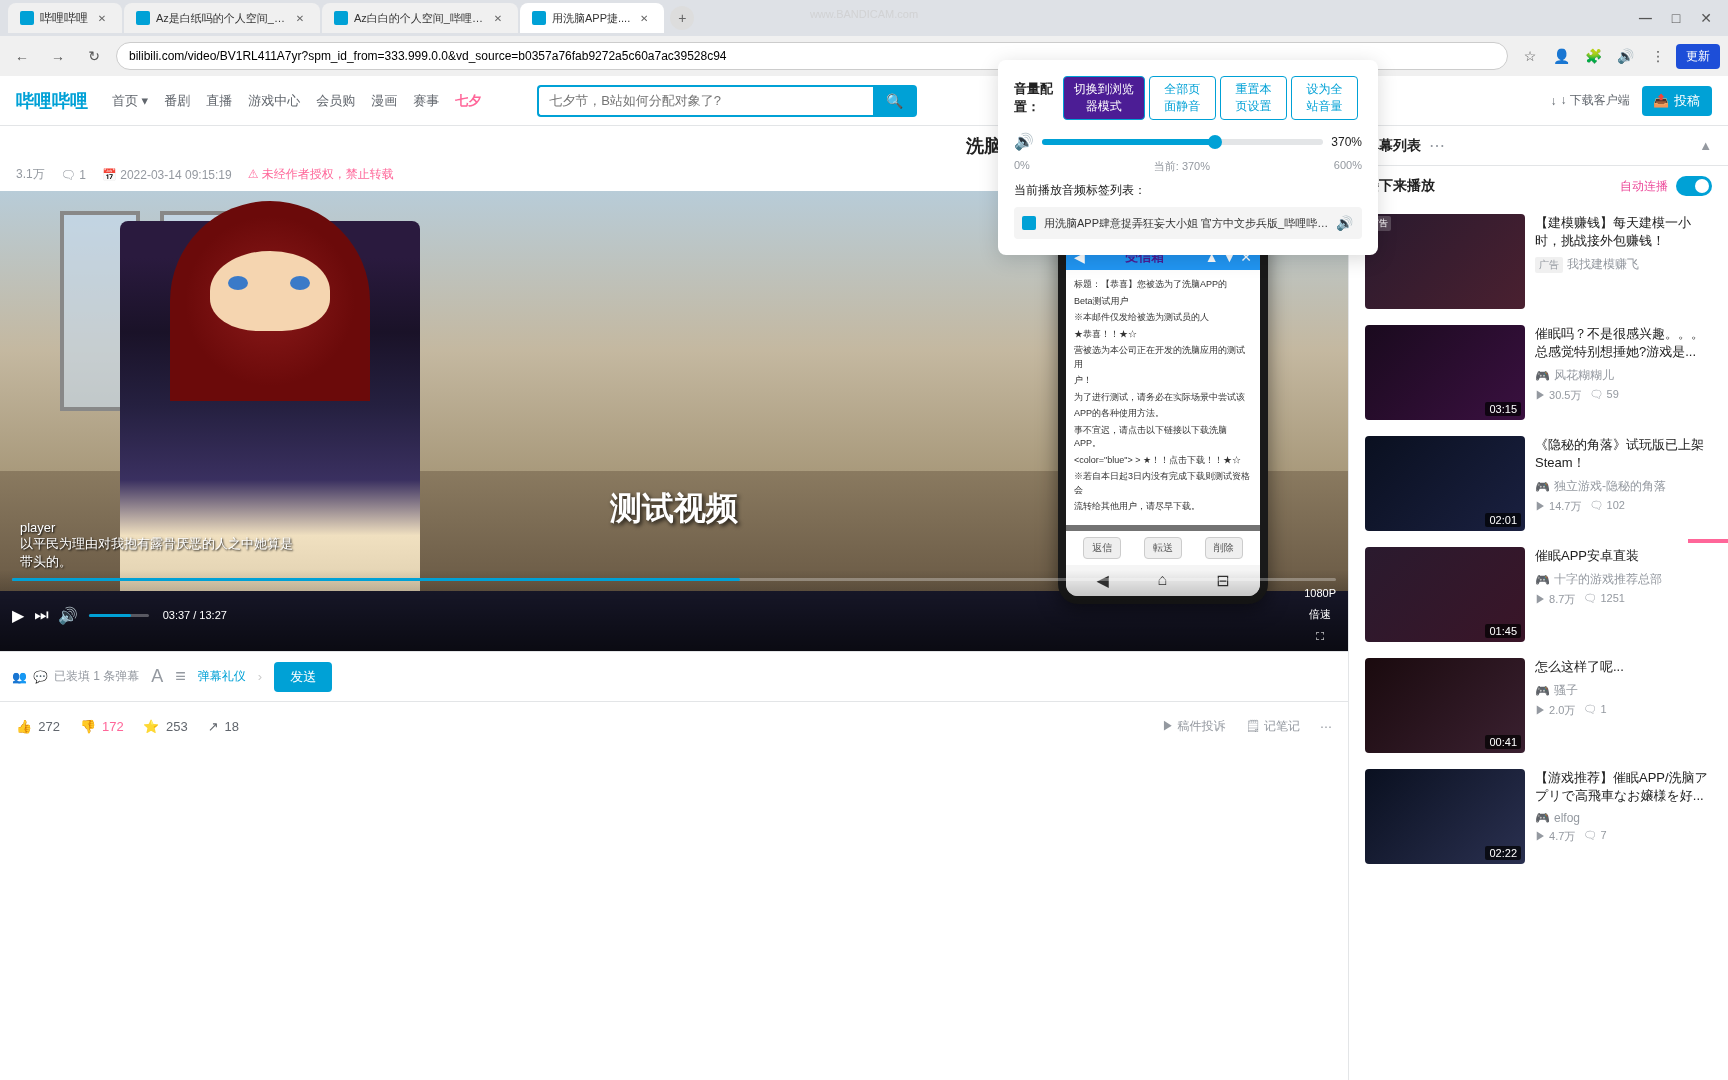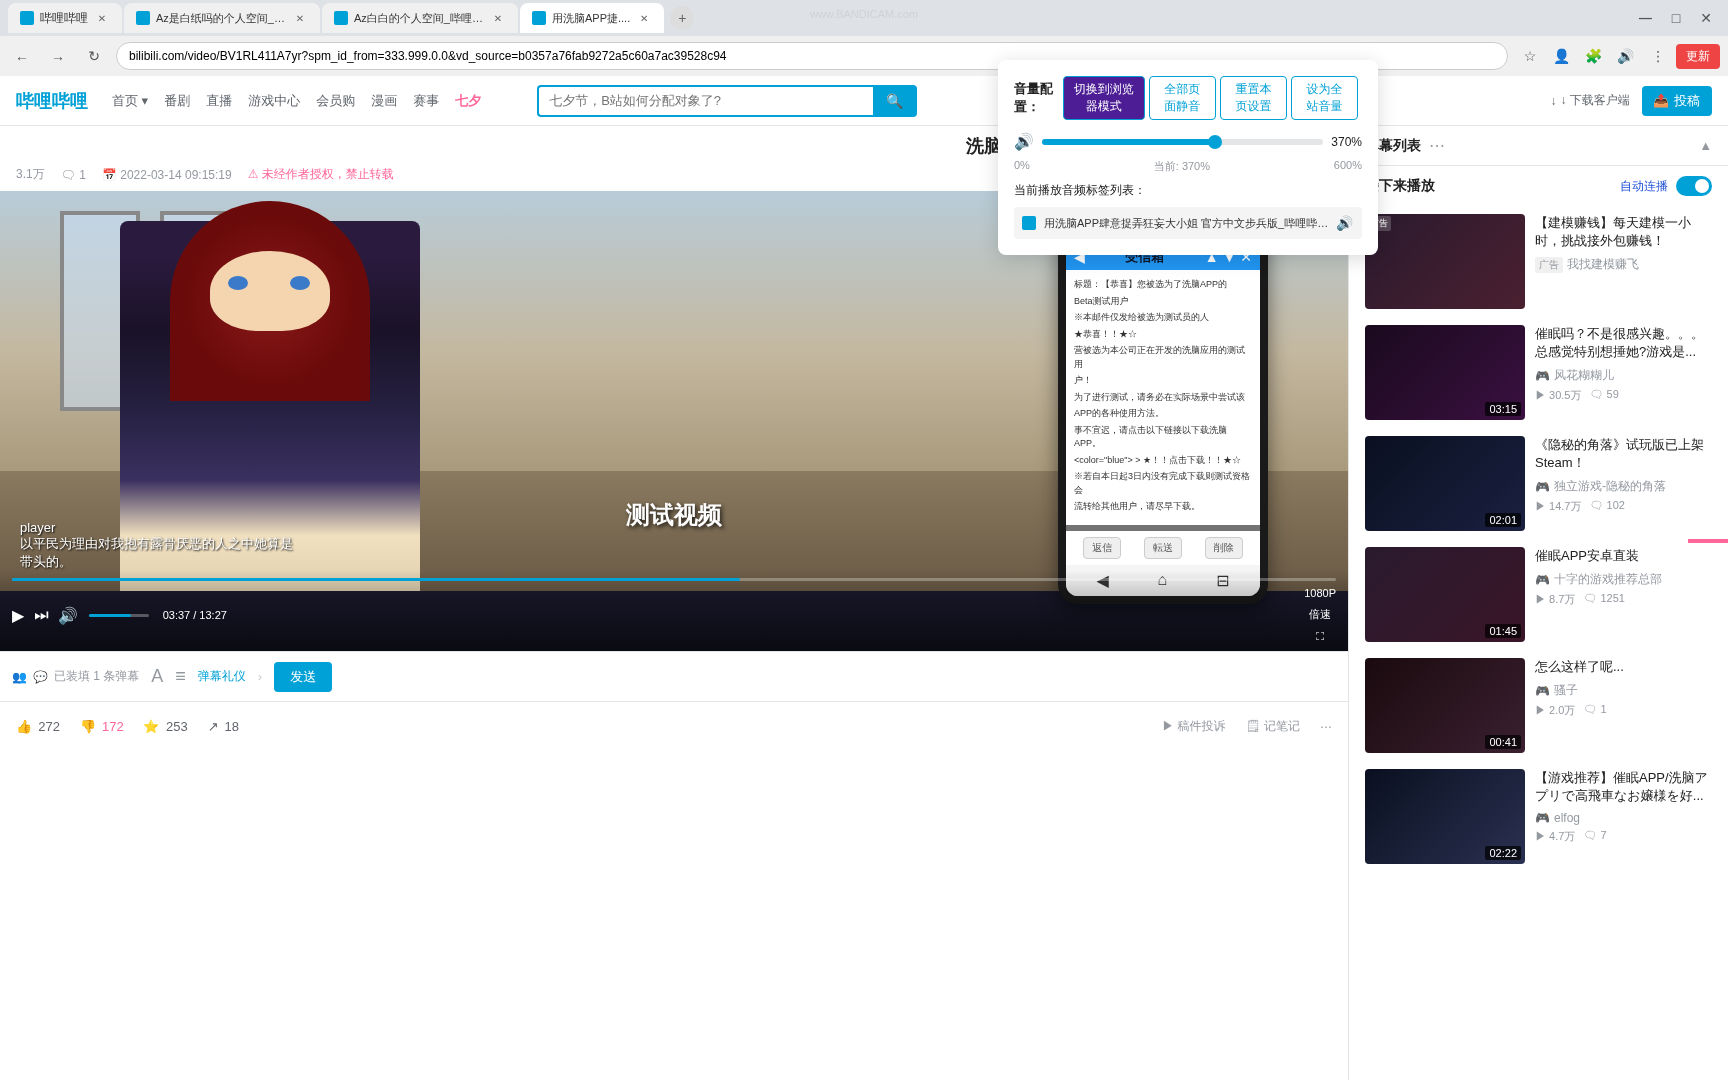--- a/index.html
+++ b/index.html
@@ -8,21 +8,21 @@
     .tab { display: flex; align-items: center; height: 30px; padding: 0 12px; background: #f0f0f0; border-radius: 8px 8px 0 0; font-size: 12px; color: #333; gap: 6px; max-width: 220px; overflow: hidden; white-space: nowrap; }
     .tab.active { background: #fff; }
     .tab-close { width: 16px; height: 16px; display: flex; align-items: center; justify-content: center; border-radius: 50%; font-size: 10px; color: #666; flex-shrink: 0; }
     .tab-favicon { width: 14px; height: 14px; flex-shrink: 0; background: #00a1d6; border-radius: 2px; }
 
     .address-bar-row { display: flex; align-items: center; height: 40px; padding: 4px 8px; gap: 8px; background: #f0f0f0; }
     .nav-btn { width: 28px; height: 28px; border: none; background: none; cursor: pointer; border-radius: 50%; display: flex; align-items: center; justify-content: center; font-size: 14px; color: #555; }
     .address-input { flex: 1; height: 28px; border: 1px solid #ccc; border-radius: 14px; padding: 0 12px; font-size: 12px; background: #fff; }
     .toolbar-icons { display: flex; gap: 4px; align-items: center; }
     .toolbar-icon { width: 28px; height: 28px; display: flex; align-items: center; justify-content: center; border-radius: 50%; font-size: 14px; color: #555; cursor: pointer; }
-    .update-btn { background: #ef4444; color: #fff; border: none; padding: 4px 10px; border-radius: 4px; font-size: 12px; cursor: pointer; }
+    .update-btn { background: #1d4ed8; color: #fff; border: none; padding: 4px 10px; border-radius: 4px; font-size: 12px; cursor: pointer; }
 
     
     .bili-header { height: 50px; background: #fff; border-bottom: 1px solid #e3e5e7; display: flex; align-items: center; padding: 0 16px; gap: 16px; position: relative; }
     .bili-logo { font-size: 18px; font-weight: bold; color: #00a1d6; margin-right: 8px; }
     .bili-nav { display: flex; gap: 16px; align-items: center; font-size: 13px; color: #61666d; }
     .bili-nav-item { cursor: pointer; }
     .bili-nav-special { color: #ff6699; font-weight: bold; }
     .bili-search { flex: 1; max-width: 400px; display: flex; margin-left: 20px; }
     .bili-search input { flex: 1; height: 32px; border: 2px solid #00a1d6; border-right: none; border-radius: 4px 0 0 4px; padding: 0 10px; font-size: 13px; outline: none; }
     .bili-search-btn { width: 44px; height: 32px; background: #00a1d6; border: none; color: #fff; cursor: pointer; border-radius: 0 4px 4px 0; font-size: 14px; }
@@ -38,21 +38,21 @@
     .video-meta { display: flex; align-items: center; gap: 16px; font-size: 12px; color: #9499a0; }
     .video-player-container { position: relative; width: 100%; background: #000; }
     .video-player { width: 100%; height: 460px; background: #1a1a2e; position: relative; overflow: hidden; }
 
     
     .phone-mockup { position: absolute; right: 80px; top: 30px; width: 210px; background: #1a1a1a; border-radius: 20px; padding: 8px; box-shadow: 0 4px 20px rgba(0,0,0,0.5); }
     .phone-screen { background: #fff; border-radius: 12px; overflow: hidden; }
     .phone-status-bar { background: #2196f3; color: #fff; font-size: 10px; display: flex; justify-content: space-between; align-items: center; padding: 2px 8px; }
     .phone-nav-bar { background: #2196f3; display: flex; justify-content: space-between; align-items: center; padding: 4px 8px; }
     .phone-nav-btn { color: #fff; font-size: 14px; cursor: pointer; }
-    .inbox-title { color: #0f172a; font-size: 13px; font-weight: bold; }
+    .inbox-title { color: #4c1d95; font-size: 13px; font-weight: bold; }
     .email-content { padding: 8px; font-size: 9px; color: #333; line-height: 1.5; }
     .email-row { margin-bottom: 3px; }
     .email-actions { display: flex; justify-content: space-around; padding: 6px; border-top: 6px solid #737373; }
     .email-action-btn { font-size: 10px; color: #555; padding: 3px 8px; border: 1px solid #ccc; border-radius: 4px; }
     .phone-bottom-bar { display: flex; justify-content: space-around; padding: 6px; background: #f5f5f5; }
     .phone-bottom-icon { font-size: 16px; color: #333; }
 
     
     .video-subtitle { position: absolute; bottom: 80px; left: 20px; color: #fff; font-size: 13px; text-shadow: 1px 1px 2px #000; }
 
@@ -75,35 +75,35 @@
     .danmu-send-btn { background: #00a1d6; color: #fff; border: none; padding: 6px 16px; border-radius: 4px; font-size: 13px; cursor: pointer; }
 
     
     .action-bar { height: 50px; background: #fff; display: flex; align-items: center; padding: 0 16px; gap: 20px; border-top: 1px solid #e3e5e7; }
     .action-item { display: flex; align-items: center; gap: 6px; font-size: 13px; color: #61666d; cursor: pointer; }
     .action-num { font-size: 13px; }
     .action-divider { flex: 1; }
     .report-btn { font-size: 12px; color: #9499a0; cursor: pointer; }
 
     
-    .large-text-overlay { position: absolute; bottom: 120px; left: 50%; transform: translateX(-50%); font-size: 24px; color: #fff; font-weight: bold; text-shadow: 2px 2px 4px rgba(0,0,0,0.8); white-space: nowrap; text-align: right; }
+    .large-text-overlay { position: absolute; bottom: 120px; left: 50%; transform: translateX(-50%); font-size: 32px; color: #fff; font-weight: bold; text-shadow: 2px 2px 4px rgba(0,0,0,0.8); white-space: nowrap; text-align: right; }
 
     
     .right-sidebar { width: 380px; border-left: 1px solid #e3e5e7; display: flex; flex-direction: column; overflow-y: auto; }
 
     
     .danmu-list-header { display: flex; align-items: center; padding: 10px 16px; border-bottom: 1px solid #e3e5e7; gap: 8px; }
     .danmu-list-title { font-size: 14px; font-weight: bold; color: #212121; }
     .danmu-list-menu { font-size: 16px; color: #9499a0; cursor: pointer; }
     .danmu-collapse { margin-left: auto; color: #9499a0; cursor: pointer; }
 
     
     .up-next-header { display: flex; align-items: center; padding: 10px 16px; gap: 8px; }
     .up-next-title { font-size: 14px; font-weight: bold; color: #212121; }
-    .auto-play-label { font-size: 12px; color: #1d4ed8; margin-left: auto; }
+    .auto-play-label { font-size: 12px; color: #ec4899; margin-left: auto; }
     .auto-play-toggle { width: 36px; height: 20px; background: #00a1d6; border-radius: 10px; position: relative; cursor: pointer; }
     .auto-play-toggle::after { content: ''; position: absolute; right: 3px; top: 3px; width: 14px; height: 14px; background: #fff; border-radius: 50%; }
 
     
     .video-card { display: flex; padding: 8px 16px; gap: 10px; cursor: pointer; }
     .video-thumb { width: 160px; height: 95px; background: #1a1a2e; border-radius: 4px; position: relative; flex-shrink: 0; overflow: hidden; }
     .video-duration { position: absolute; bottom: 4px; right: 4px; background: rgba(0,0,0,0.7); color: #fff; font-size: 11px; padding: 1px 4px; border-radius: 2px; }
     .video-card-info { flex: 1; overflow: hidden; }
     .video-card-title { font-size: 13px; color: #212121; line-height: 1.4; margin-bottom: 6px; display: -webkit-box; -webkit-line-clamp: 2; -webkit-box-orient: vertical; overflow: hidden; }
     .video-card-up { font-size: 12px; color: #9499a0; display: flex; align-items: center; gap: 4px; margin-bottom: 4px; }

